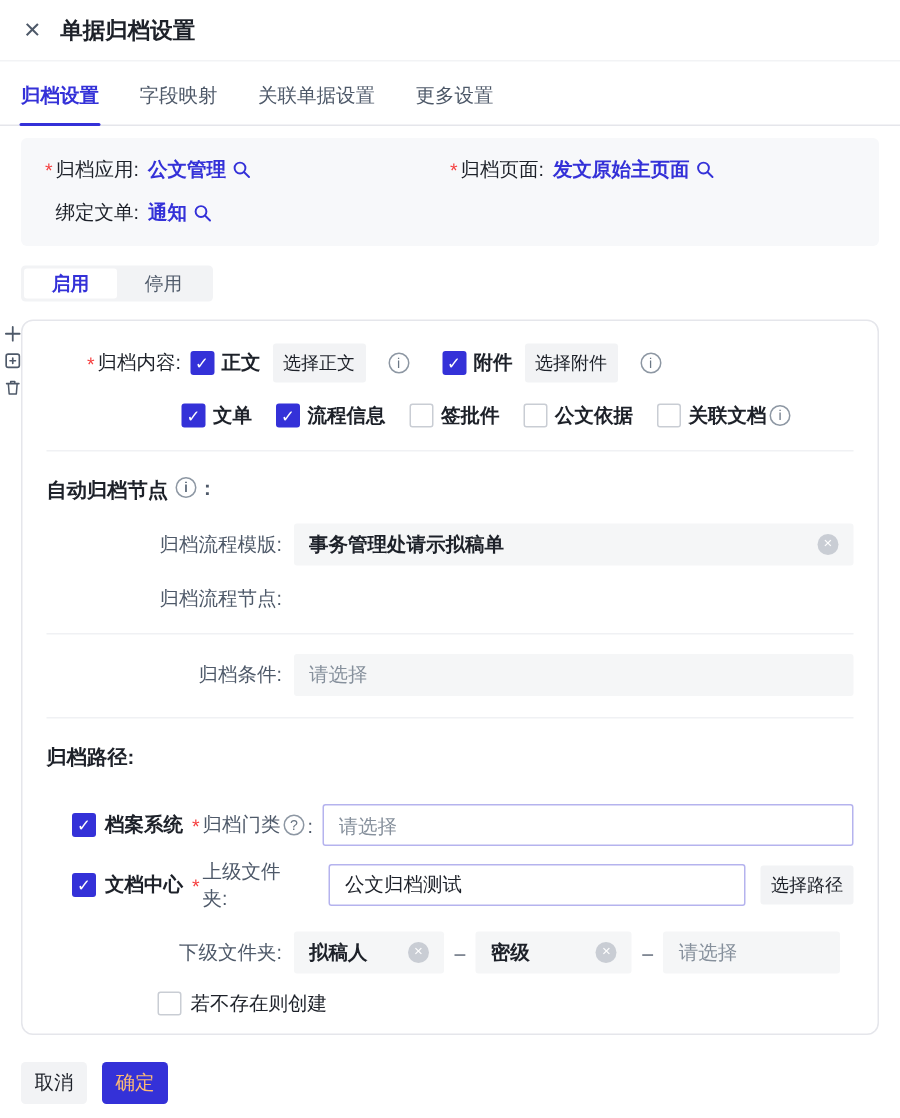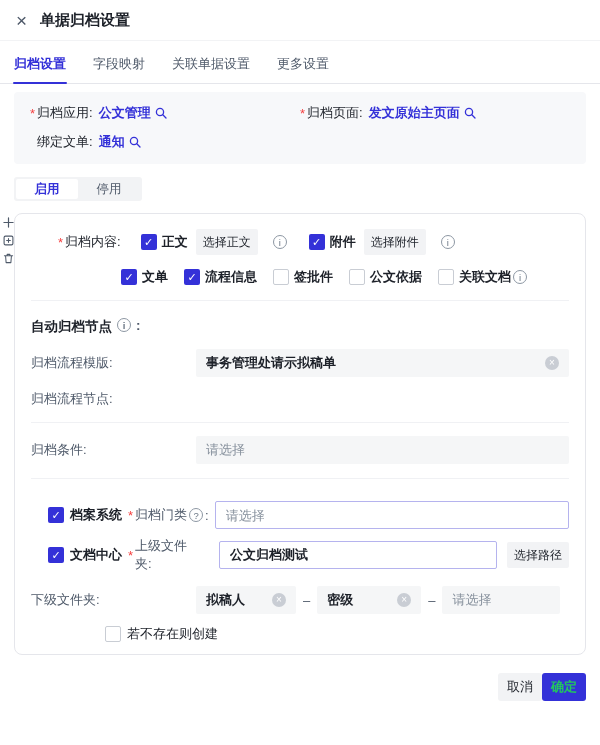--- a/index.html
+++ b/index.html
@@ -30,69 +30,69 @@
   .toggle{margin:13px 0 0 14px;display:inline-flex;background:var(--btnbg);border-radius:3px;padding:2px}
   .tg{width:62px;height:20px;line-height:20px;text-align:center;font-size:12.5px;color:var(--lbl);border-radius:2px;cursor:pointer}
   .tg.on{background:#fff;color:var(--accent);font-weight:bold}
   
   .side-tools{position:absolute;left:3px;top:217px;display:flex;flex-direction:column;gap:7px;color:#4e5969}
   .side-tools svg{display:block;cursor:pointer}
   
   .card{margin:12px 14px 0;border:1px solid var(--line);border-radius:8px;padding:15px 16px 12px}
   .row{display:flex;align-items:center}
   .r1{margin-left:27px}
-  .clbl{margin-right:20px}
+  .clbl{margin-right:6px}
   .cb{width:16px;height:16px;border-radius:2px;flex:none;display:inline-flex;align-items:center;justify-content:center;cursor:pointer}
   .cb.on{background:var(--accent);color:#fff;font-size:11px;font-weight:bold}
   .cb.off{background:#fff;border:1px solid #c9cdd4}
   .cbl{font-weight:bold;margin:0 0 0 5px}
   .gbtn{background:var(--btnbg);border:none;border-radius:2px;height:26px;padding:0 7px;font-size:12px;
         color:var(--txt);cursor:pointer;font-family:inherit;flex:none}
   .r1 .gbtn{margin-left:8px}
   .icircle,.qcircle{width:14px;height:14px;flex:none;border-radius:50%;border:1px solid #8d97a3;color:#6b7785;
         font-size:9.5px;display:inline-flex;align-items:center;justify-content:center;font-style:normal;cursor:pointer}
   .r1 .icircle{margin-left:15px}
   .r1 .cb.second{margin-left:22px}
   .r2{margin:13px 0 0 90px}
   .r2 .pair{display:flex;align-items:center;margin-right:16px}
   .r2 .icircle{margin-left:2px}
   .divider{height:1px;background:var(--softline);margin-top:14px}
   .heading{display:flex;gap:5px;font-weight:bold;font-size:13.5px;margin-top:17px}
   .frow{display:flex;align-items:center;margin-top:13px}
-  .flabel{width:165px;flex:none;padding-right:8px;color:var(--lbl)}
+  .flabel{width:165px;flex:none;text-align:right;padding-right:8px;color:var(--lbl)}
   .sel{background:var(--graybg);border-radius:2px;height:28px;display:flex;align-items:center;padding:0 10px;gap:0}
   .sel.grow{flex:1}
   .v{font-weight:bold;flex:1;white-space:nowrap;overflow:hidden}
   .ph{color:var(--ph);flex:1}
   .clear{flex:none;width:14px;height:14px;border-radius:50%;background:#c9cdd4;color:#fff;font-size:10px;
          line-height:13px;text-align:center;cursor:pointer}
   .dash{color:var(--lbl);margin:0 7px}
   .prow{display:flex;align-items:center;margin-left:17px}
   .prow.first{margin-top:22px}
   .prow.second{margin-top:8px}
   .pname{font-weight:bold;margin:0 6px;width:52px;flex:none}
   .plbl2{color:var(--lbl)}
   .qcircle{margin:0 2px}
   .colon{color:var(--lbl)}
   .binput{height:28px;border:1px solid #b5b3ee;border-radius:2px;padding:0 10px;font-size:13px;background:#fff;
           font-family:inherit;color:var(--txt);outline:none}
   .binput::placeholder{color:var(--ph);font-weight:normal}
   .binput.grow{flex:1;margin-left:6px}
-  .binput.parent{width:310px;margin-left:23px;font-weight:bold}
+  .binput.parent{width:310px;margin-left:23px;font-weight:normal}
   .prow .gbtn{margin-left:10px}
   .w100{width:100px}
   .w104{width:104px}
   .w118{width:118px}
   .crow{display:flex;align-items:center;margin:12px 0 0 74px;height:16px}
   .crow span.lab{margin-left:6px}
   
-  .footer{display:flex;justify-content:flex-end;margin:18px 14px 0}
+  .footer{display:flex;gap:10px;margin:18px 14px 0}
   .btn{height:28px;padding:0 9px;border:none;border-radius:3px;font-size:13px;cursor:pointer;font-family:inherit}
   .btn.gray{background:var(--btnbg);color:var(--txt)}
-  .btn.primary{background:var(--accent);color:#22c55e;font-weight:bold}
+  .btn.primary{background:var(--accent);color:#fdba74;font-weight:normal}
 </style>
 </head>
 <body>
 
 <div>
 
   
   <div class="hdr">
     <span class="close">×</span>
     <span class="title">单据归档设置</span>
@@ -227,20 +227,23 @@
 
     <div class="frow">
       <span class="flabel">归档条件:</span>
       <div class="sel grow">
         <span class="ph">请选择</span>
       </div>
     </div>
 
     <div class="divider"></div>
 
+    <div class="heading">
+      <span>归档路径:</span>
+    </div>
 
     <div class="prow first">
       <span class="cb on">✓</span>
       <span class="pname">档案系统</span>
       <span class="star">*</span>
       <span class="plbl2">归档门类</span>
       <span class="qcircle">?</span>
       <span class="colon">:</span>
       <input class="binput grow" placeholder="请选择" style="">
     </div>

